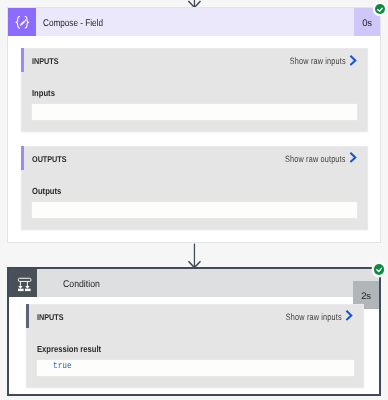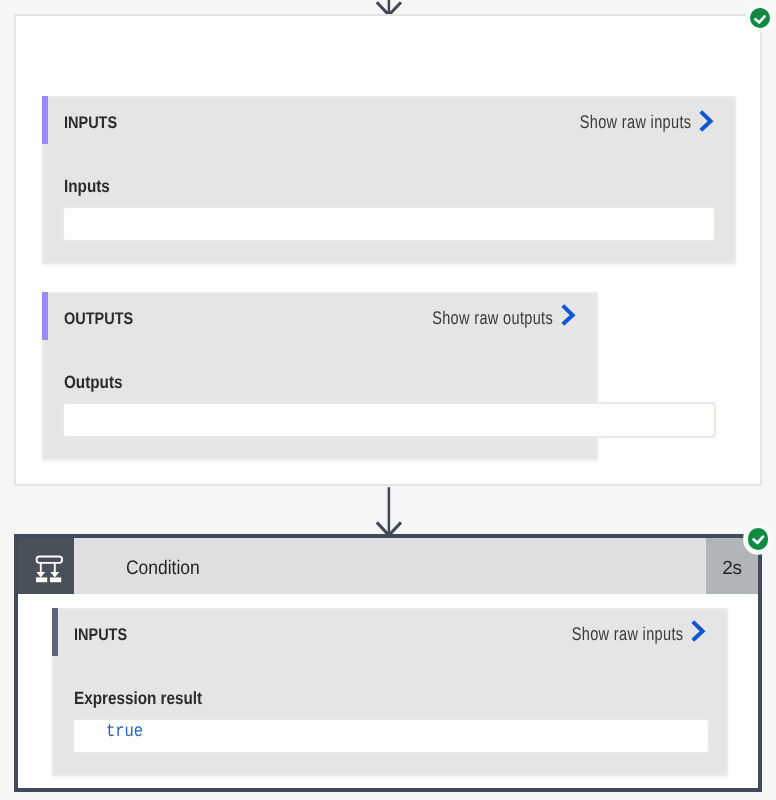--- a/index.html
+++ b/index.html
@@ -31,39 +31,55 @@
 <body>
 
 <div class="stage">
 
   <svg style="position:absolute;left:186px;top:-10px;" width="18" height="20" viewBox="0 0 18 20">
     <path d="M8.45 0 V17.3" fill="none" stroke="#404854" stroke-width="1.25"></path>
     <path d="M2.4 11.1 L8.45 17.5 L14.5 11.1" fill="none" stroke="#404854" stroke-width="1.5" stroke-linecap="butt" stroke-linejoin="miter"></path>
   </svg>
 
   <div class="card" style="left:7px;top:7px;width:374px;height:236px;border:1px solid #e4e4e4;">
+    <div class="hdr" style="background:#ece8fc;">
+      <div class="ico" style="background:#8b6cfc;">
+        <svg width="28" height="28" viewBox="0 0 28 28">
+          <path d="M11.6 8.5 C9.9 8.5 9.75 9.8 9.75 11.3 C9.75 13 9.35 14.1 8.05 14.3 C9.35 14.5 9.75 15.6 9.75 17.3 C9.75 18.8 9.9 20.1 11.6 20.1" fill="none" stroke="#fff" stroke-width="1.05" stroke-linecap="round" stroke-linejoin="round"></path>
+          <path d="M17.1 8.5 C18.8 8.5 18.95 9.8 18.95 11.3 C18.95 13 19.35 14.1 20.65 14.3 C19.35 14.5 18.95 15.6 18.95 17.3 C18.95 18.8 18.8 20.1 17.1 20.1" fill="none" stroke="#fff" stroke-width="1.05" stroke-linecap="round" stroke-linejoin="round"></path>
+          <path d="M11.95 17.7 L12.45 16.05 L16.1 12.4 L17.4 13.7 L13.75 17.35 Z" fill="#fff"></path>
+          <path d="M16.45 12.05 L16.85 11.65 A0.9 0.9 0 0 1 18.15 12.95 L17.75 13.35 Z" fill="#fff"></path>
+        </svg>
+      </div>
+      <div class="ttl" style="left:35px;">
+          <span>Compose - Field</span>
+        </div>
+      <div class="dur" style="right:0;background:#cfc6fa;">
+          <span>0s</span>
+        </div>
+    </div>
 
     <div class="panel" style="left:13px;top:40.4px;width:347px;height:84.1px;">
       <div class="ph">
         <span class="bar" style="background:#9d88f9;"></span>
         <span class="lbl">
             <span>INPUTS</span>
           </span>
         <span class="raw" style="right:21.5px;">Show raw inputs</span>
         <span class="chev" style="right:10px;">
           <svg width="8" height="12" viewBox="0 0 8 12">
               <path d="M1.4 0.8 L6.3 5.6 L1.4 10.1" fill="none" stroke="#0f56d3" stroke-width="2.0" stroke-linecap="butt" stroke-linejoin="miter"></path>
             </svg>
         </span>
       </div>
       <div class="flabel" style="left:10px;top:38.5px;"><span>Inputs</span></div>
       <div class="fbox" style="left:8.9px;top:53.9px;width:327.1px;height:17.9px;"></div>
     </div>
 
-    <div class="panel" style="left:13px;top:138px;width:278px;height:83.9px;">
+    <div class="panel" style="left:13px;top:138px;width:347px;height:83.9px;">
       <div class="ph">
         <span class="bar" style="background:#9d88f9;"></span>
         <span class="lbl">
             <span>OUTPUTS</span>
           </span>
         <span class="raw" style="right:21.5px;">Show raw outputs</span>
         <span class="chev" style="right:10px;">
           <svg width="8" height="12" viewBox="0 0 8 12">
               <path d="M1.4 0.8 L6.3 5.6 L1.4 10.1" fill="none" stroke="#0f56d3" stroke-width="2.0" stroke-linecap="butt" stroke-linejoin="miter"></path>
             </svg>
@@ -94,21 +110,21 @@
           <path d="M18.4 12.4 V17.2" stroke="#fff" stroke-width="0.95" fill="none"></path>
           <path d="M9.2 17.0 L11.4 19.7 L13.6 17.0 Z" fill="#fff"></path>
           <path d="M16.2 17.0 L18.4 19.7 L20.6 17.0 Z" fill="#fff"></path>
           <rect x="9" y="19.7" width="5.6" height="2.4" fill="#fff"></rect>
           <rect x="16" y="19.7" width="5.6" height="2.4" fill="#fff"></rect>
         </svg>
       </div>
       <div class="ttl" style="left:34px;margin-left:20px;">
           <span style="transform:scaleX(0.89)">Condition</span>
         </div>
-      <div class="dur" style="right:0;background:#b0b5b9;">
+      <div class="dur" style="right:0;background:#b0b5b9;margin-top:12px;">
           <span>2s</span>
         </div>
     </div>
 
     <div class="panel" style="left:16.7px;top:35.1px;width:338.8px;height:83.9px;">
       <div class="ph">
         <span class="bar" style="background:#5b6577;"></span>
         <span class="lbl">
             <span>INPUTS</span>
           </span>

